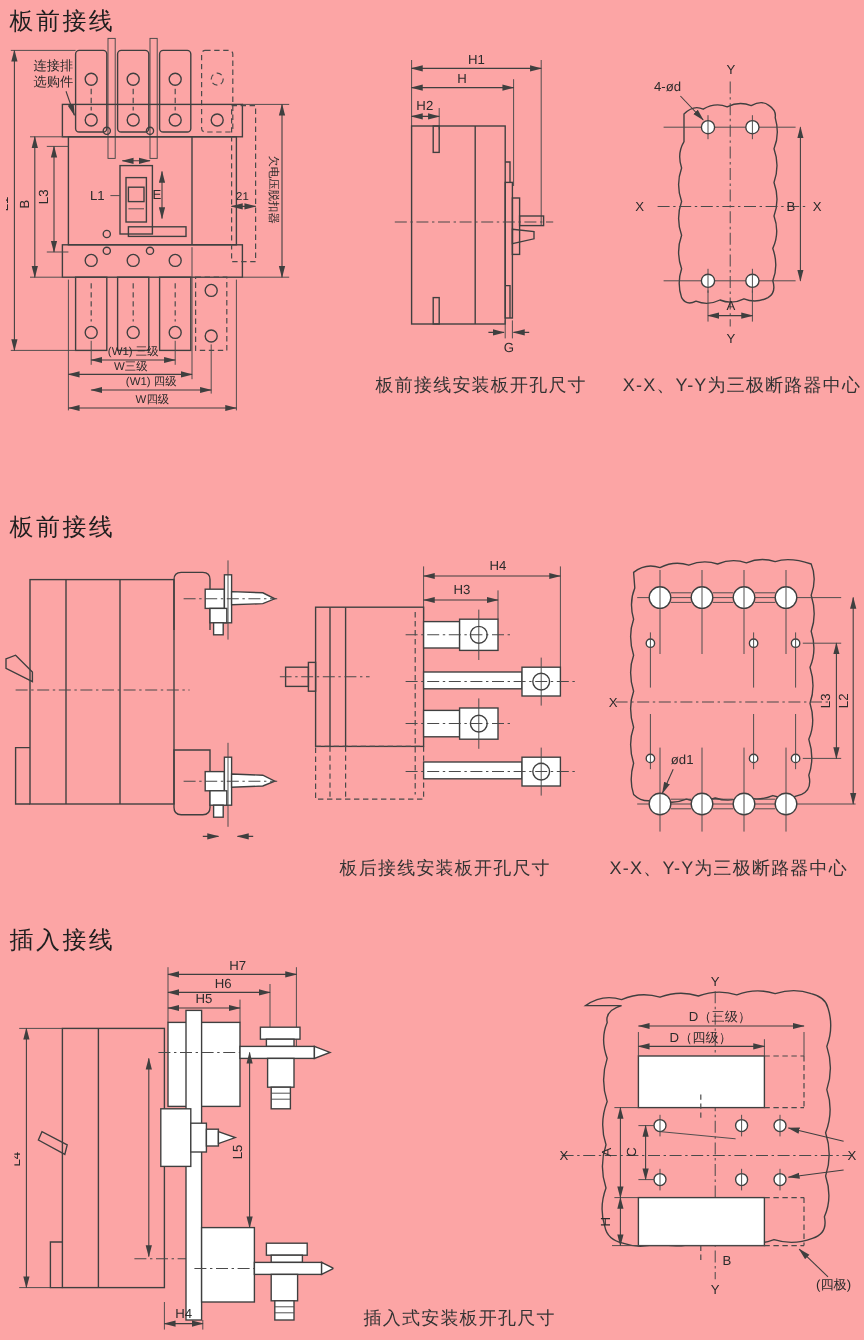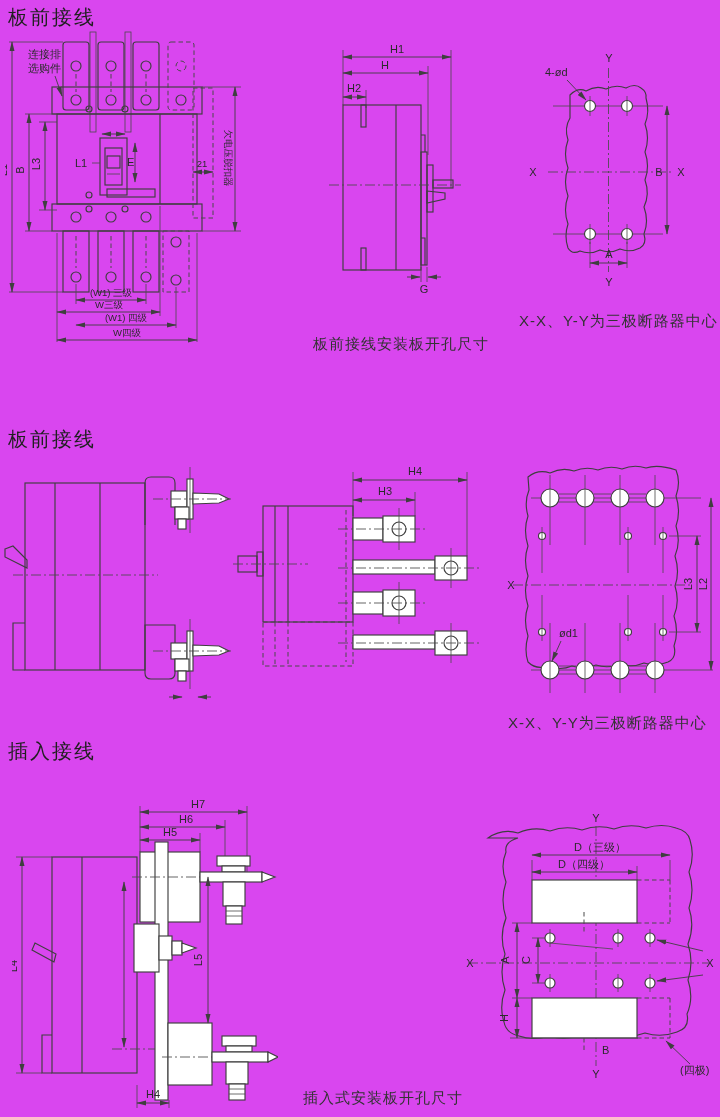--- a/index.html
+++ b/index.html
@@ -1,16 +1,16 @@
 <!DOCTYPE html>
 <html><head>
 <meta charset="utf-8">
 <style>
   html,body{margin:0;padding:0;background:#fff;}
-  #page{position:relative;width:720px;height:1117px;background:#d946ef;overflow:hidden;
+  #page{position:relative;width:720px;height:1117px;background:#fca5a5;overflow:hidden;
         font-family:"Liberation Sans","DejaVu Sans",sans-serif;color:#2b2b2b;}
   .sec-title{position:absolute;font-size:20px;letter-spacing:2px;color:#1f1f1f;}
   .caption{position:absolute;font-size:15px;color:#333;letter-spacing:1px;white-space:nowrap;}
   .diagram{position:absolute;}
   svg{display:block;}
   svg text{font-family:"Liberation Sans","DejaVu Sans",sans-serif;fill:#2b2b2b;}
   .t{font-size:11px;}
   .ts{font-size:9.5px;}
   .ol{fill:none;stroke:#3f3f3f;stroke-width:1.15;}
   .olw{fill:#ffffff;stroke:#3f3f3f;stroke-width:1.15;}
@@ -20,21 +20,21 @@
   .cl{fill:none;stroke:#4a4a4a;stroke-width:0.85;stroke-dasharray:10 3 2 3;}
   .dsh{fill:none;stroke:#4a4a4a;stroke-width:1;stroke-dasharray:4.5 3;}
 </style>
 </head>
 <body>
 
 <div id="page">
 
   <div class="sec-title" style="left:8px;top:4px;">板前接线</div>
   <div class="sec-title" style="left:8px;top:426px;">板前接线</div>
-  <div class="sec-title" style="left:8px;top:738px;">插入接线</div>
+  <div class="sec-title" style="left:8px;top:770px;">插入接线</div>
 
   <div class="diagram" style="left:5px;top:30px;">
   <svg width="255" height="316" viewBox="0 0 255 316">
     <defs>
       <marker id="ma" markerWidth="10" markerHeight="6" refX="9.3" refY="3" orient="auto" markerUnits="userSpaceOnUse">
         <path d="M0,0.4 L10,3 L0,5.6 Z" fill="#3f3f3f"></path>
       </marker>
       <marker id="mb" markerWidth="10" markerHeight="6" refX="0.7" refY="3" orient="auto" markerUnits="userSpaceOnUse">
         <path d="M10,0.4 L0,3 L10,5.6 Z" fill="#3f3f3f"></path>
       </marker>
@@ -218,21 +218,21 @@
       <path class="dim" d="M144,56 L144,184"></path>
       <text class="t" x="136" y="126" text-anchor="middle">B</text>
       <line class="thin" x1="67" y1="192" x2="67" y2="218"></line>
       <line class="thin" x1="104" y1="192" x2="104" y2="218"></line>
       <path class="dim" d="M67,213 L104,213"></path>
       <text class="t" x="86" y="208" text-anchor="middle">A</text>
     </g>
   </svg>
   </div>
 
-  <div class="caption" style="left:313px;top:312px;margin-top:23px;">板前接线安装板开孔尺寸</div>
+  <div class="caption" style="left:313px;top:312px;">板前接线安装板开孔尺寸</div>
   <div class="caption" style="left:519px;top:312px;">X-X、Y-Y为三极断路器中心</div>
 
   <div class="diagram" style="left:3px;top:463px;">
   <svg width="232" height="248" viewBox="0 0 232 248">
     <g>
       <rect class="ol" x="22" y="20" width="120" height="187"></rect>
       <line class="ol" x1="52" y1="20" x2="52" y2="207"></line>
       <line class="ol" x1="97" y1="20" x2="97" y2="207"></line>
       <polyline class="ol" points="22,160 10,160 10,207 22,207"></polyline>
       <polygon class="ol" points="2,86 10,83 24,97 24,105 2,94"></polygon>
@@ -377,20 +377,21 @@
       <line class="thin" x1="166" y1="83" x2="198" y2="83"></line>
       <line class="thin" x1="166" y1="179" x2="198" y2="179"></line>
       <path class="dim" d="M194,83 L194,179"></path>
       <text class="t" transform="rotate(-90 189 131)" x="189" y="131" text-anchor="middle">L3</text>
       <path class="dim" d="M208,45 L208,217"></path>
       <text class="t" transform="rotate(-90 204 131)" x="204" y="131" text-anchor="middle">L2</text>
     </g>
   </svg>
   </div>
 
+  <div class="caption" style="left:283px;top:714px;">板后接线安装板开孔尺寸</div>
   <div class="caption" style="left:508px;top:714px;">X-X、Y-Y为三极断路器中心</div>
 
   <div class="diagram" style="left:12px;top:800px;">
   <svg width="266" height="310" viewBox="0 0 266 310">
     <defs>
       <pattern id="hch" width="7" height="7" patternUnits="userSpaceOnUse">
         <path d="M-1,8 L8,-1" stroke="#555" stroke-width="1" fill="none"></path>
       </pattern>
       <pattern id="knl" width="5" height="5" patternUnits="userSpaceOnUse">
         <path d="M0,5 L5,0 M0,0 L5,5" stroke="#555" stroke-width="0.7" fill="none"></path>

